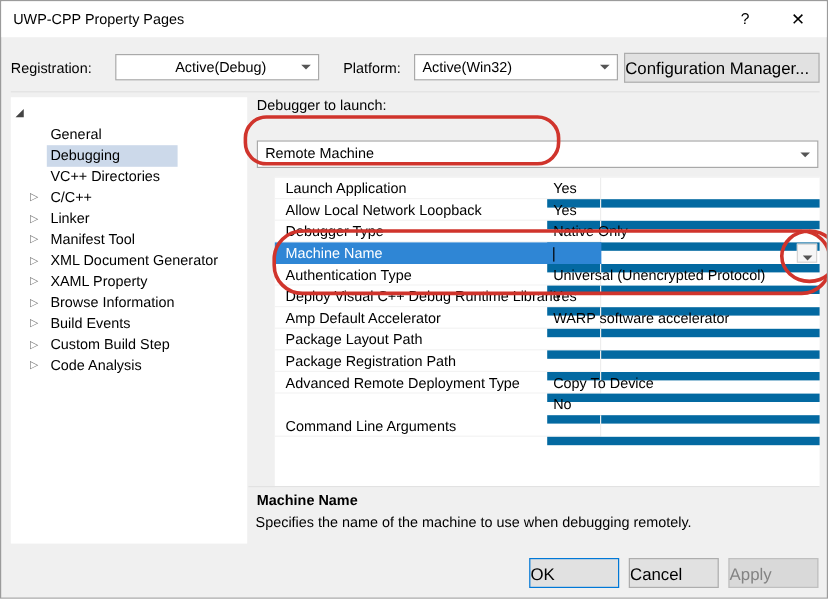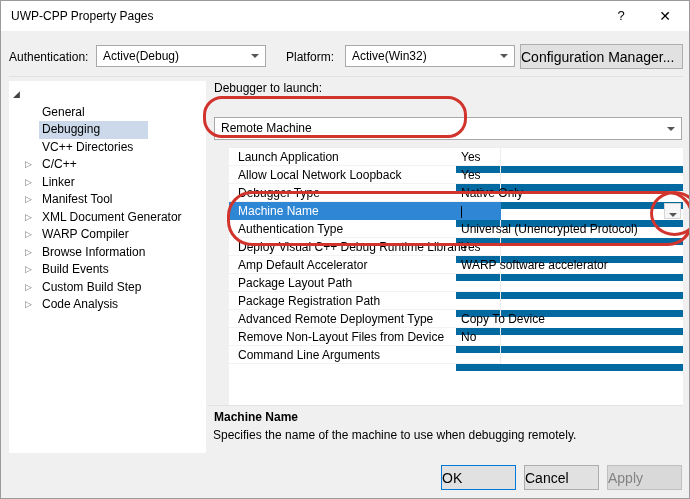--- a/index.html
+++ b/index.html
@@ -69,22 +69,22 @@
 <body>
 
 <div id="dialog">
 
   <div class="titlebar">
     <span class="title">UWP-CPP Property Pages</span>
     <button class="tb-btn" id="help-btn">?</button>
     <button class="tb-btn" id="close-btn">✕</button>
   </div>
 
-  <span class="lbl-abs" style="left:8px;top:49px;">Authentication:</span>
-  <div class="combo" style="left:95px;top:44px;width:170px;height:22px;">
+  <span class="lbl-abs" style="left:8px;top:49px;">Registration:</span>
+  <div class="combo" style="left:95px;top:44px;width:170px;height:22px;text-align:center;">
     <span>Active(Debug)</span>
     <span class="chev tri"></span>
   </div>
   <span class="lbl-abs" style="left:285px;top:49px;">Platform:</span>
   <div class="combo" style="left:344px;top:44px;width:170px;height:22px;">
     <span>Active(Win32)</span>
     <span class="chev tri"></span>
   </div>
   <button class="btn" id="cm-btn">Configuration Manager...</button>
 
@@ -117,21 +117,21 @@
       <div class="tree-row child">
         <span class="arrow collapsed">▷</span>
         <span class="lbl">Manifest Tool</span>
       </div>
       <div class="tree-row child">
         <span class="arrow collapsed">▷</span>
         <span class="lbl">XML Document Generator</span>
       </div>
       <div class="tree-row child">
         <span class="arrow collapsed">▷</span>
-        <span class="lbl">WARP Compiler</span>
+        <span class="lbl">XAML Property</span>
       </div>
       <div class="tree-row child">
         <span class="arrow collapsed">▷</span>
         <span class="lbl">Browse Information</span>
       </div>
       <div class="tree-row child">
         <span class="arrow collapsed">▷</span>
         <span class="lbl">Build Events</span>
       </div>
       <div class="tree-row child">
@@ -185,21 +185,20 @@
       </div>
       <div class="grow">
         <div class="pname">Package Registration Path</div>
         <div class="pval"></div>
       </div>
       <div class="grow">
         <div class="pname">Advanced Remote Deployment Type</div>
         <div class="pval">Copy To Device</div>
       </div>
       <div class="grow">
-        <div class="pname">Remove Non-Layout Files from Device</div>
         <div class="pval">No</div>
       </div>
       <div class="grow">
         <div class="pname">Command Line Arguments</div>
         <div class="pval"></div>
       </div>
     </div>
 
   <div class="hline" style="left:206px;top:404px;width:476px;"></div>
   <div id="desc-title">Machine Name</div>

